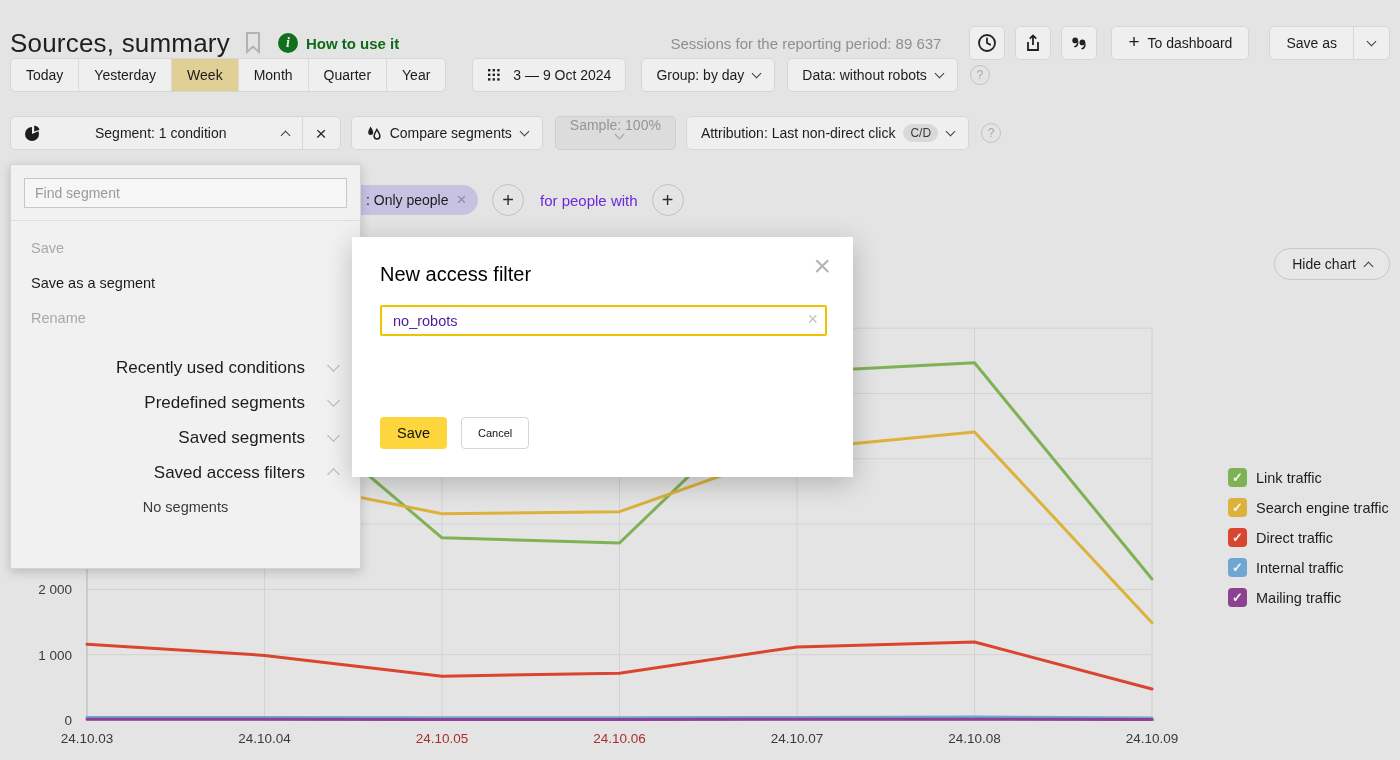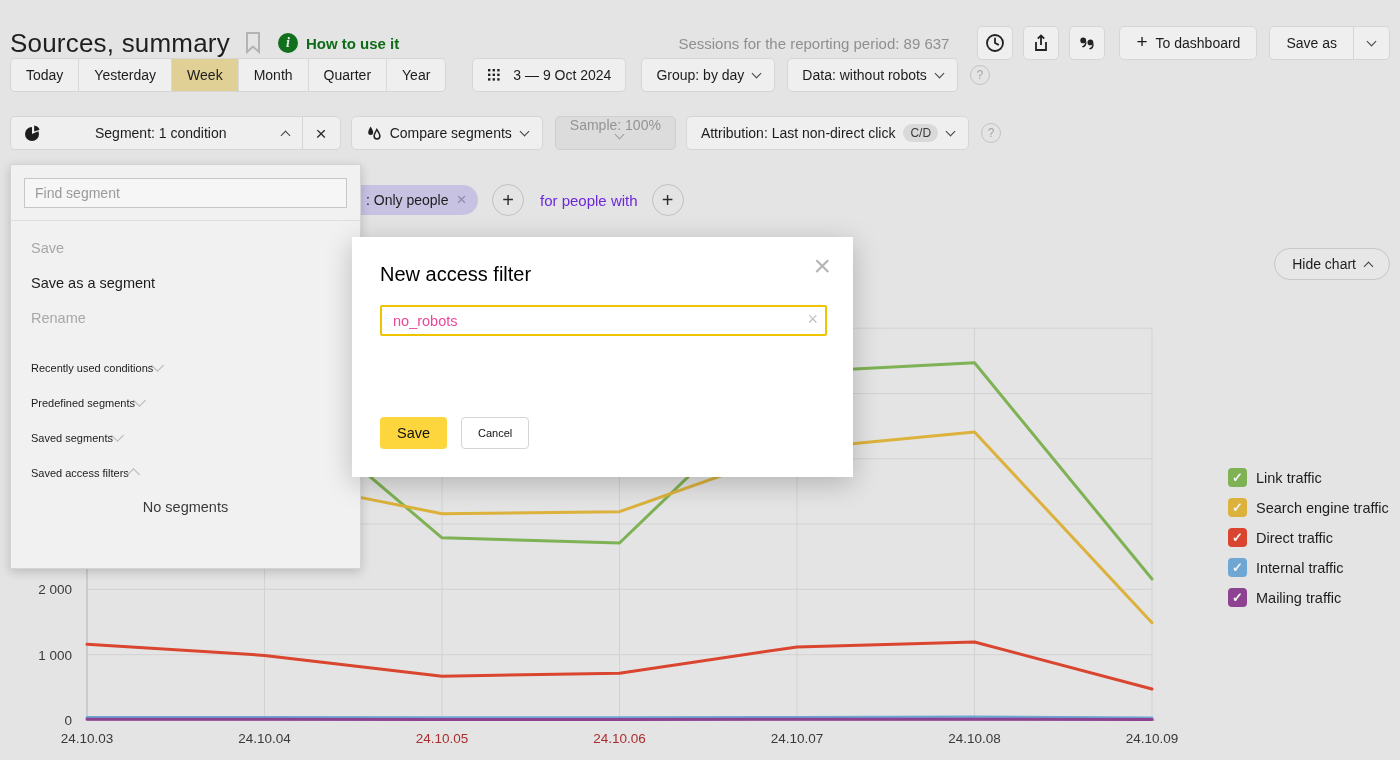--- a/index.html
+++ b/index.html
@@ -27,21 +27,21 @@
   .spacer { flex:1; }
   .sessions { color:#8f8f8f; font-size:15px; margin-right:18px; }
   .icon-btn {
     width:36px; height:34px; background:#efefef; border:1px solid #d6d6d6; border-radius:5px;
     display:flex; align-items:center; justify-content:center; margin-left:10px; cursor:pointer;
   }
   .btn {
     height:34px; background:#efefef; border:1px solid #d6d6d6; border-radius:5px;
     display:inline-flex; align-items:center; padding:0 14px; cursor:pointer; white-space:nowrap;
   }
-  .split { margin-left:12px; padding:0; }
+  .split { margin-left:20px; padding:0; }
   .split .cell { padding:0 16px; height:32px; display:flex; align-items:center; }
   .split .cell + .cell { border-left:1px solid #d6d6d6; padding:0 14px; }
   .plus-glyph { font-size:19px; margin-right:8px; position:relative; top:-1px; }
 
   
   #tabs-row { left:10px; top:58px; height:34px; }
   .tab-group { display:flex; background:#efefef; border:1px solid #d6d6d6; border-radius:5px; height:34px; }
   .tab { padding:0 15px; display:flex; align-items:center; cursor:pointer; border-left:1px solid #d9d9d9; }
   .tab:first-child { border-left:none; border-radius:5px 0 0 5px; }
   .tab:last-child { border-radius:0 5px 5px 0; }
@@ -99,35 +99,35 @@
   }
   .menu-search-wrap { padding:13px 13px 12px 13px; border-bottom:1px solid #dedede; }
   .menu-search {
     width:100%; height:30px; background:#f6f6f6; border:1px solid #c7c7c7; padding:0 10px;
     font-size:14px; font-family:"Liberation Sans", sans-serif; color:#333; outline:none;
   }
   .menu-search::placeholder { color:#9a9a9a; }
   .menu-list { padding-top:9px; }
   .menu-item { height:35px; display:flex; align-items:center; padding:0 22px 0 20px; font-size:14.5px; cursor:pointer; }
   .menu-item.disabled { color:#a8a8a8; cursor:default; }
-  .menu-section { height:35px; display:flex; align-items:center; justify-content:flex-start; padding:0 22px 0 20px; font-size:11px; cursor:pointer; }
+  .menu-section { height:35px; display:flex; align-items:center; justify-content:flex-end; padding:0 22px 0 20px; font-size:17px; cursor:pointer;gap:24px; }
   .menu-sections { margin-top:15px; }
   .menu-empty { text-align:center; color:#3a3a3a; padding:9px 0 0 0; font-size:14.5px; }
 
   
   #modal {
     position:absolute; left:352px; top:237px; width:501px; height:240px; background:#ffffff;
     box-shadow:0 6px 26px rgba(0,0,0,.22); z-index:10;
   }
   .modal-title { position:absolute; left:28px; top:26px; font-size:20px; color:#000; }
   .modal-close { position:absolute; right:22px; top:12px; font-size:30px; color:#b5b5b5; cursor:pointer; font-weight:300; }
   .modal-input-wrap { position:absolute; left:28px; top:68px; width:447px; }
   .modal-input {
     width:100%; height:31px; border:2px solid #eec400; border-radius:2px; padding:0 30px 0 11px;
-    font-size:14.5px; font-family:"Liberation Sans", sans-serif; color:#ec4899; outline:none;
+    font-size:14.5px; font-family:"Liberation Sans", sans-serif; color:#4c1d95; outline:none;
   }
   .input-clear { position:absolute; right:9px; top:4px; font-size:18px; color:#c3c3c3; cursor:pointer; }
   .modal-actions { position:absolute; left:28px; bottom:28px; display:flex; }
   .btn-save {
     height:32px; padding:0 17px; background:#fdd53c; border:none; border-radius:4px;
     font-size:14.5px; font-family:"Liberation Sans", sans-serif; cursor:pointer; color:#111;
   }
   .btn-cancel {
     height:32px; padding:0 16px; background:#fff; border:1px solid #d5d5d5; border-radius:4px;
     font-size:11px; font-family:"Liberation Sans", sans-serif; cursor:pointer; margin-left:14px; color:#111;

